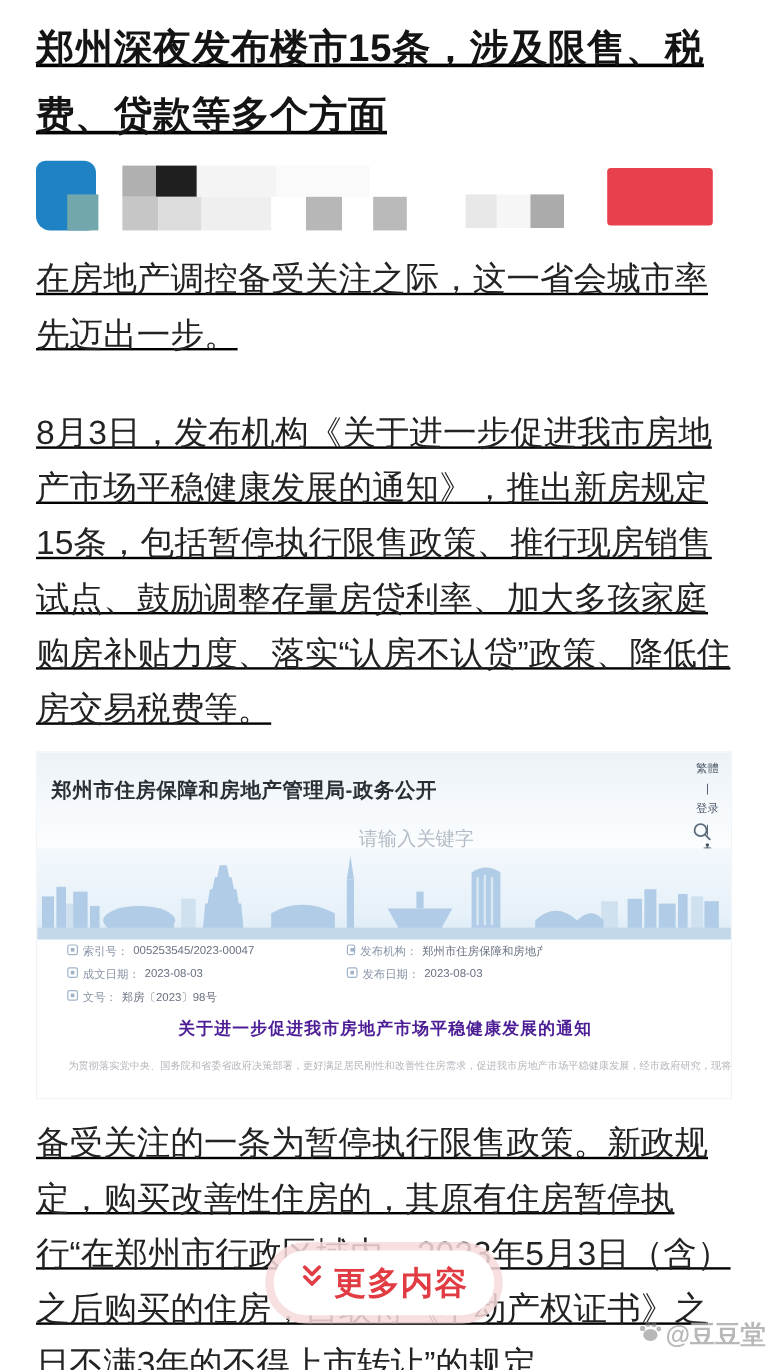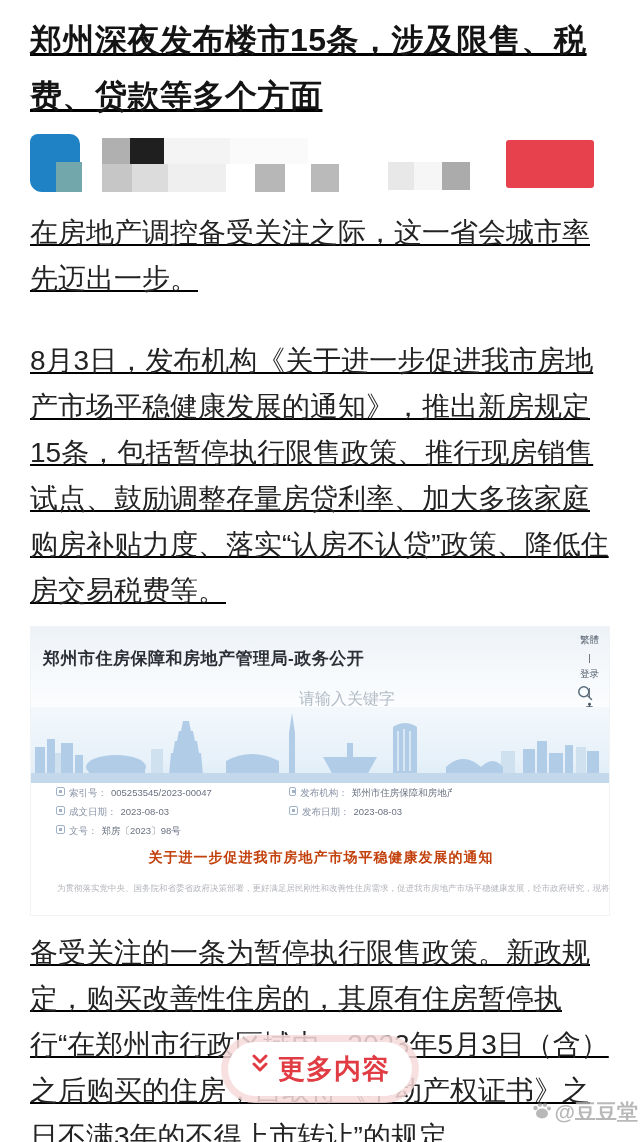--- a/index.html
+++ b/index.html
@@ -67,21 +67,21 @@
     position:absolute; left:0; top:160px; width:580px; display:flex; padding:0 0 0 25px;
   }
   .m-col1 { width:233px; } .m-col2 { width:163px; } .m-col3 { flex:1; }
   .meta-row { display:flex; align-items:flex-start; margin-bottom:6px; font-size:9.5px; }
   .meta-ic { display:inline-block; width:9px; height:9px; border:1px solid #9fb2c8; border-radius:2px; margin-right:4px; position:relative; }
   .meta-ic::after { content:""; position:absolute; left:2px; top:2px; width:3px; height:3px; background:#9fb2c8; }
   .meta-label { color:#8a94a6; margin-right:4px; white-space:nowrap; }
   .meta-value { color:#697180; white-space:nowrap; overflow:hidden; }
   .embed-doc-title {
     position:absolute; left:0; top:222px; width:580px; text-align:center;
-    font-size:14px; font-weight:700; color:#c2410c; letter-spacing:1px;
+    font-size:14px; font-weight:700; color:#4c1d95; letter-spacing:1px;
   }
   .embed-doc-intro {
     position:absolute; left:0; top:256px; width:580px; padding:0 26px;
     font-size:8.5px; color:#b3b6bb; white-space:nowrap; overflow:hidden;
   }
   
   .more-pill {
     position:absolute; left:50%; top:1042px; transform:translateX(-50%);
     display:inline-flex; gap:8px;
     background:#ffffff; border-radius:30px; padding:9px 22px;

